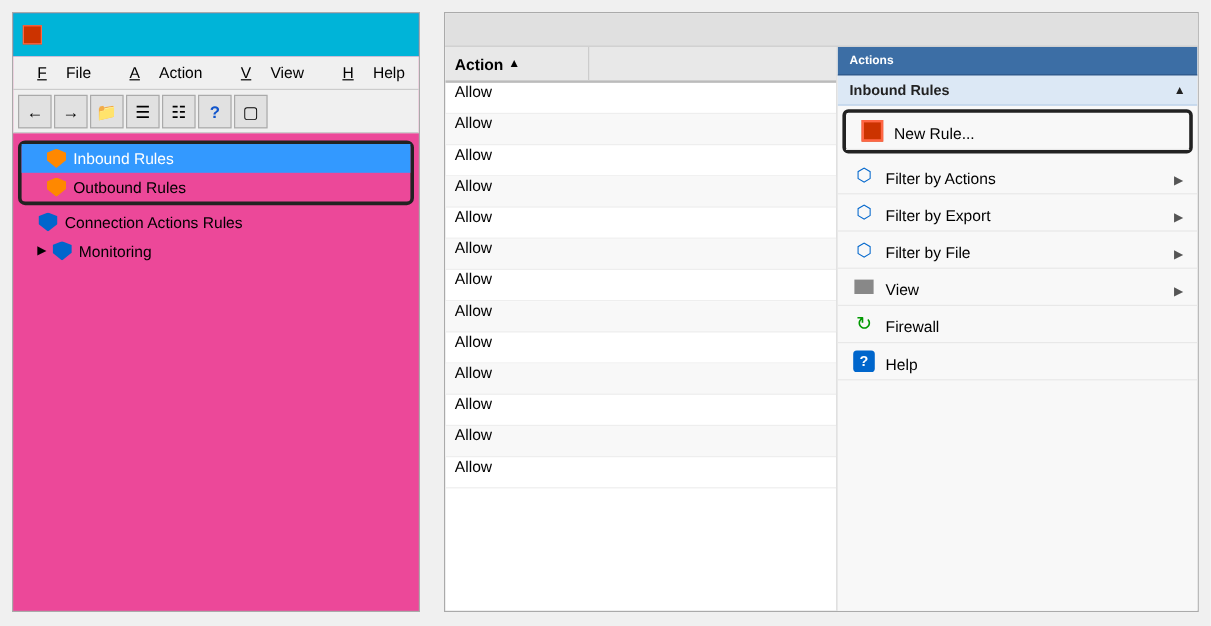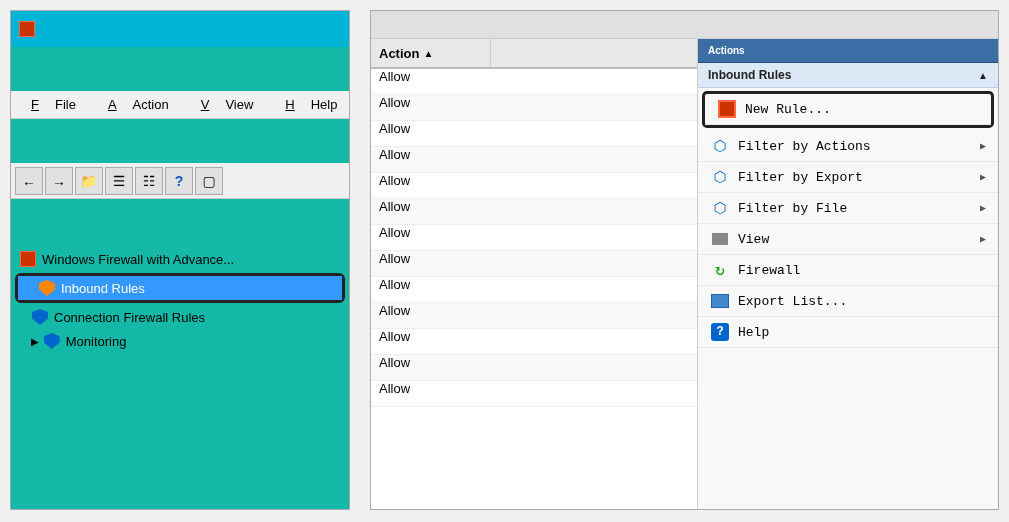--- a/index.html
+++ b/index.html
@@ -12,25 +12,24 @@
       overflow: hidden;
       display: flex;
       gap: 20px;
       padding: 10px;
     }
 
     
     .left-panel {
       width: 340px;
       height: 500px;
-      background: #14b8a6;
+      background: #ec4899;
       border: 1px solid #aaa;
       display: flex;
       flex-direction: column;
-      gap: 44px;
     }
 
     .title-bar {
       background: #00b4d8;
       height: 36px;
       display: flex;
       align-items: center;
       padding: 0 8px;
     }
 
@@ -228,25 +227,24 @@
       align-items: center;
       justify-content: space-between;
     }
 
     .actions-section-header .sort-arrow {
       font-size: 10px;
     }
 
     .action-item {
       display: flex;
-      align-items: center;
+      align-items: flex-end;
       padding: 5px 12px;
       cursor: pointer;
       border-bottom: 1px solid #e8e8e8;
-      font-family: Liberation Mono, monospace;
     }
 
     .action-item-icon {
       width: 20px;
       height: 20px;
       margin-right: 8px;
       display: flex;
       align-items: center;
       justify-content: center;
       flex-shrink: 0;
@@ -326,41 +324,41 @@
     <div class="toolbar-btn">←</div>
     <div class="toolbar-btn">→</div>
     <div class="toolbar-btn">📁</div>
     <div class="toolbar-btn">☰</div>
     <div class="toolbar-btn">☷</div>
     <div class="toolbar-btn" style="color:#1155cc; font-weight:bold;">?</div>
     <div class="toolbar-btn">▢</div>
   </div>
 
   <div class="tree-area">
-    <div class="tree-item">
-      <div class="tree-icon">
-        <div class="icon-firewall"></div>
-      </div>
-      <span>Windows Firewall with Advance...</span>
-    </div>
 
     <div class="highlight-box">
       <div class="tree-item tree-indent selected">
         <div class="tree-icon">
           <div class="icon-shield-orange"></div>
         </div>
         <span>Inbound Rules</span>
       </div>
+      <div class="tree-item tree-indent">
+        <div class="tree-icon">
+          <div class="icon-shield-orange"></div>
+        </div>
+        <span>Outbound Rules</span>
+      </div>
     </div>
 
     <div class="tree-item tree-indent">
       <div class="tree-icon">
         <div class="icon-shield"></div>
       </div>
-      <span>Connection Firewall Rules</span>
+      <span>Connection Actions Rules</span>
     </div>
     <div class="tree-item tree-indent">
       <span style="margin-right:4px; font-size:10px;">▶</span>
       <div class="tree-icon">
         <div class="icon-shield"></div>
       </div>
       <span>Monitoring</span>
     </div>
   </div>
 </div>
@@ -470,26 +468,20 @@
         <span class="chevron-right">▶</span>
       </div>
 
       <div class="action-item">
         <div class="action-item-icon">
           <span style="color:#009900; font-size:16px;">↻</span>
         </div>
         <span>Firewall</span>
       </div>
 
-      <div class="action-item">
-        <div class="action-item-icon">
-          <div class="icon-export"></div>
-        </div>
-        <span>Export List...</span>
-      </div>
 
       <div class="action-item">
         <div class="action-item-icon">
           <div class="icon-help">?</div>
         </div>
         <span>Help</span>
       </div>
     </div>
   </div>
 </div>

